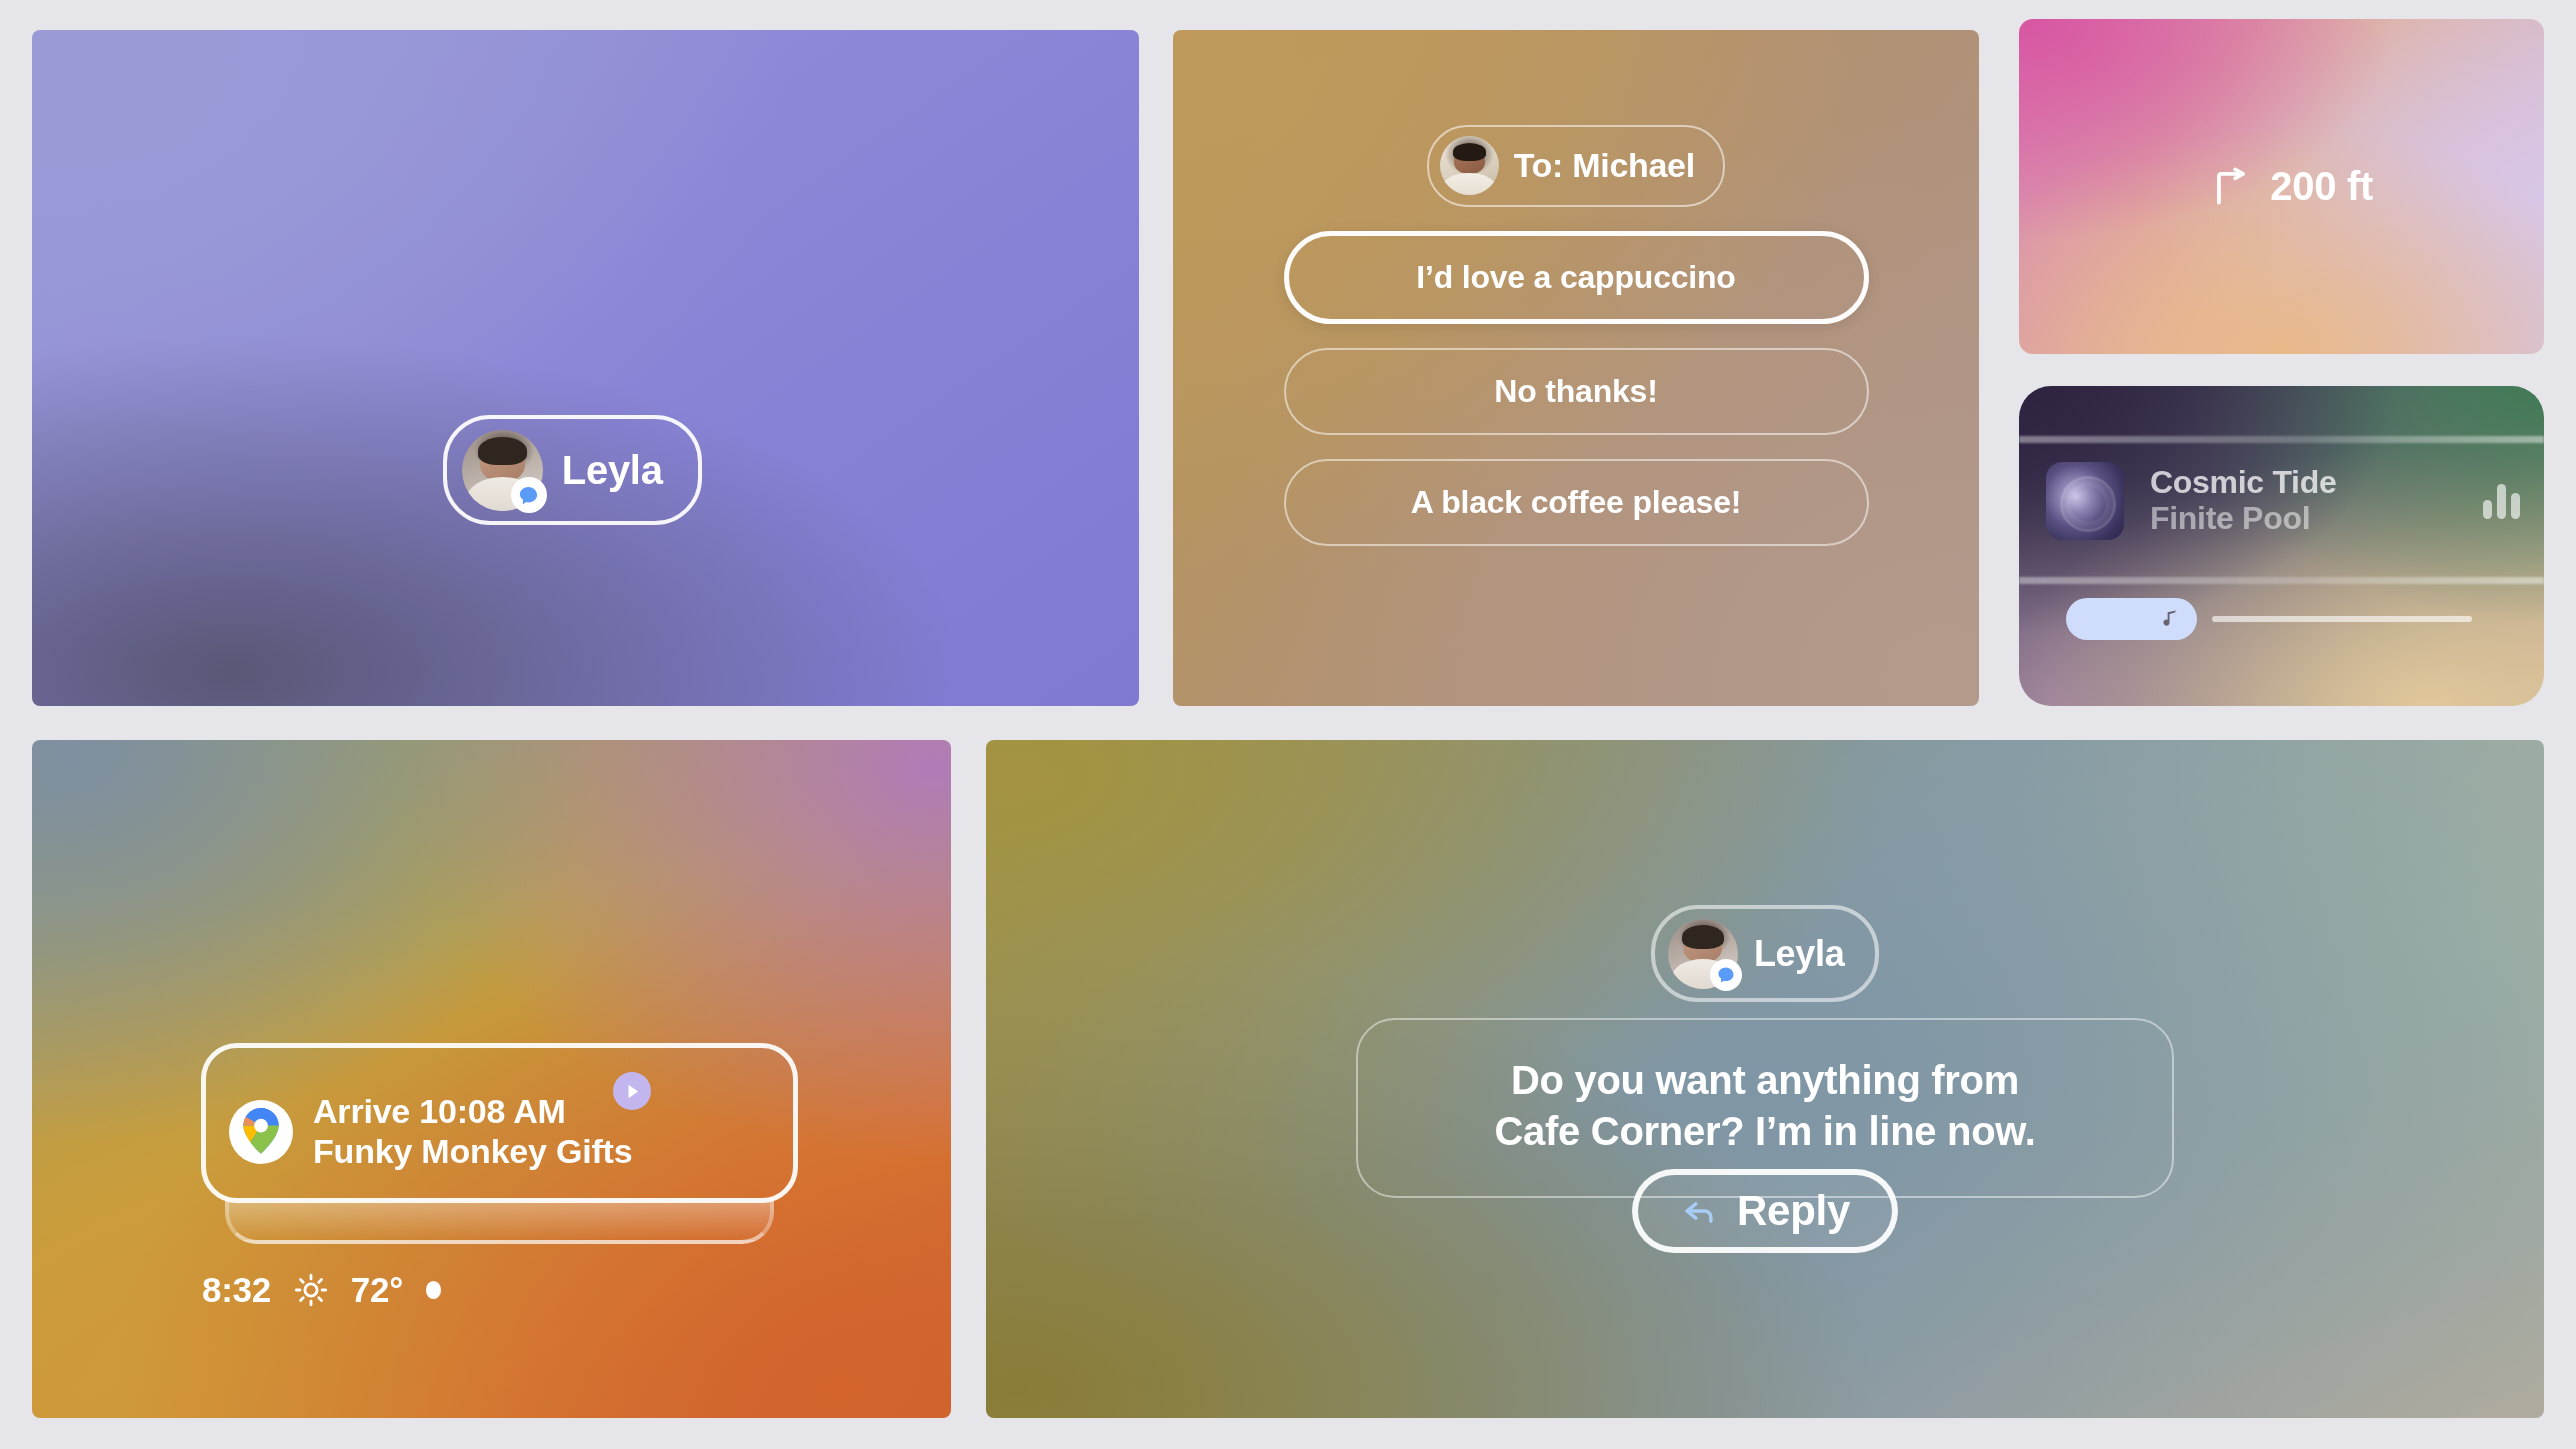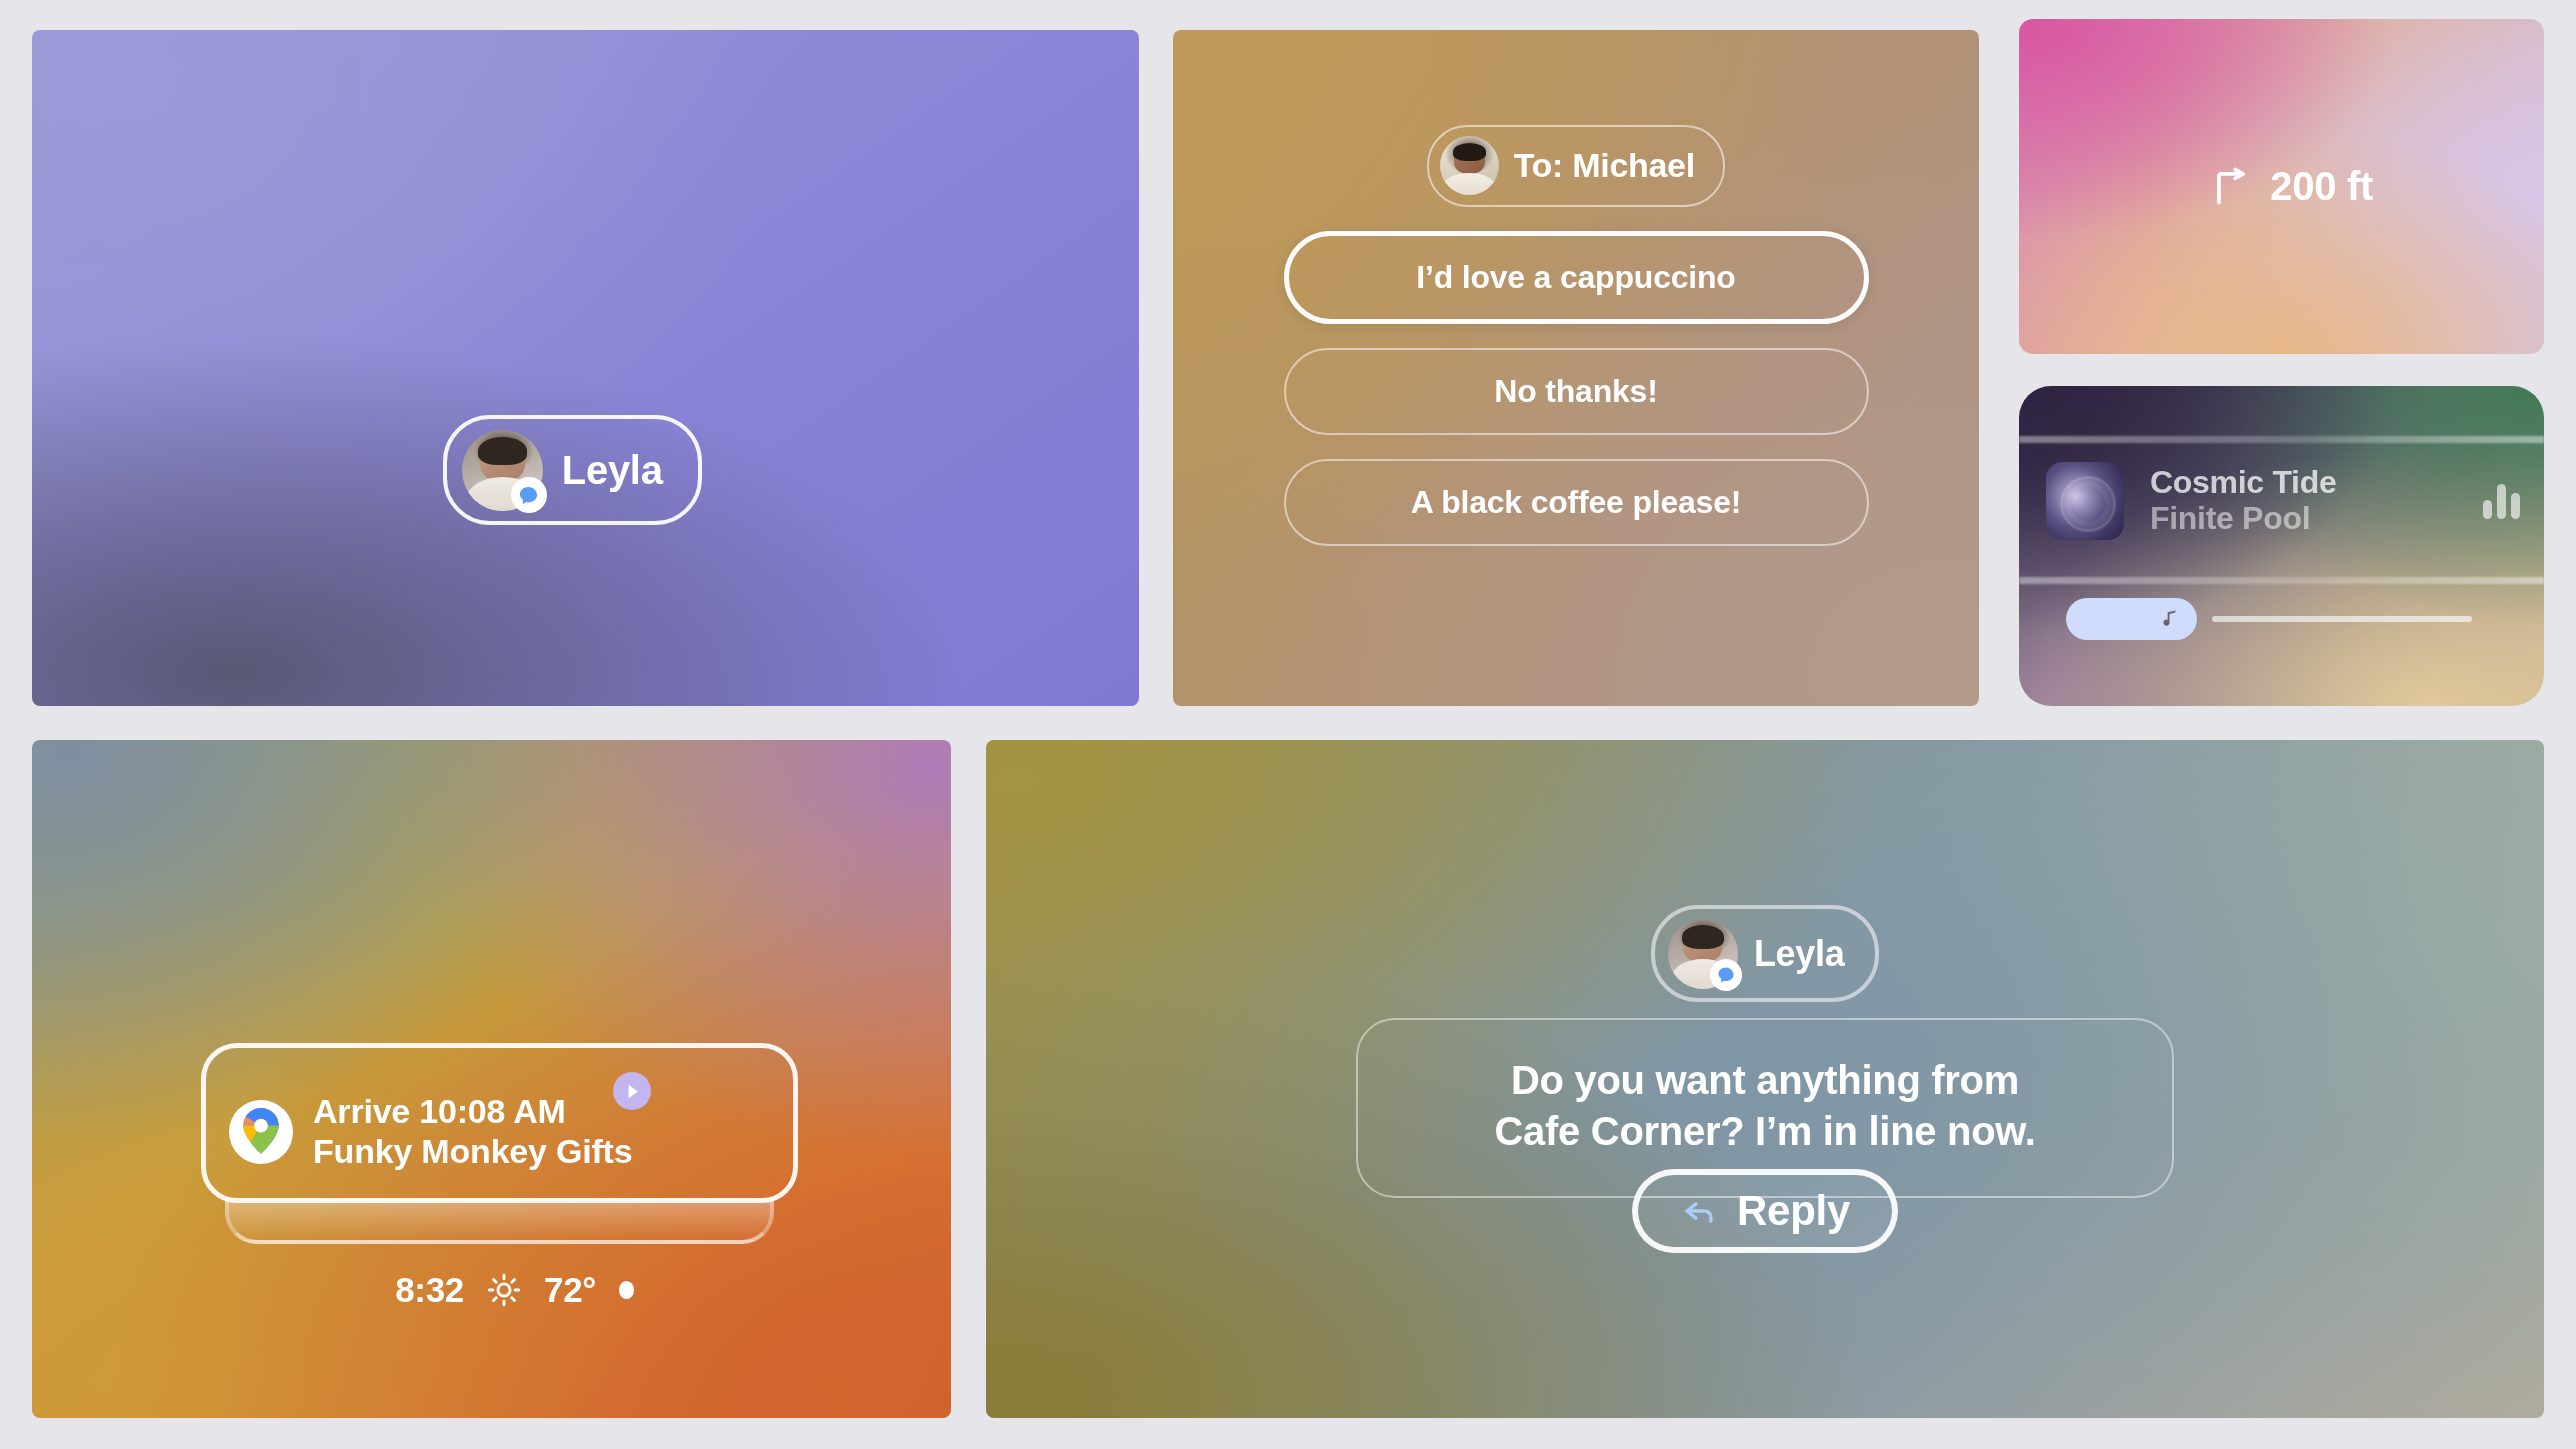--- a/index.html
+++ b/index.html
@@ -317,22 +317,22 @@
   .mp-thumb{
     position:absolute; left:50%; top:-13.4px;
     transform:translateX(-50%);
     width:38px; height:38px; border-radius:50%;
     background:#c3b6ef;
     display:flex; align-items:center; justify-content:center;
   }
   .mp-thumb svg{ width:19px; height:19px; display:block; }
 
   .maps-status{
-    position:absolute; left:184px; top:530px; width:597px;
-    display:flex; align-items:center; justify-content:center; gap:23px;
+    position:absolute; left:170px; top:530px; width:597px;
+    display:flex; align-items:center; justify-content:flex-start; gap:23px;
   }
   .ms-time{ font-size:35px; font-weight:800; color:#fff; letter-spacing:-0.3px; }
   .ms-sun{ width:34px; height:34px; display:block; }
   .ms-temp{ font-size:35px; font-weight:800; color:#fff; letter-spacing:-0.3px; }
   .ms-dot{ width:14.8px; height:17.4px; border-radius:50%; background:#fff; }
 
   
   .msg-wrap{
     position:absolute; left:0; right:0; top:0; bottom:0;
     display:flex; flex-direction:column; align-items:center; justify-content:center;

